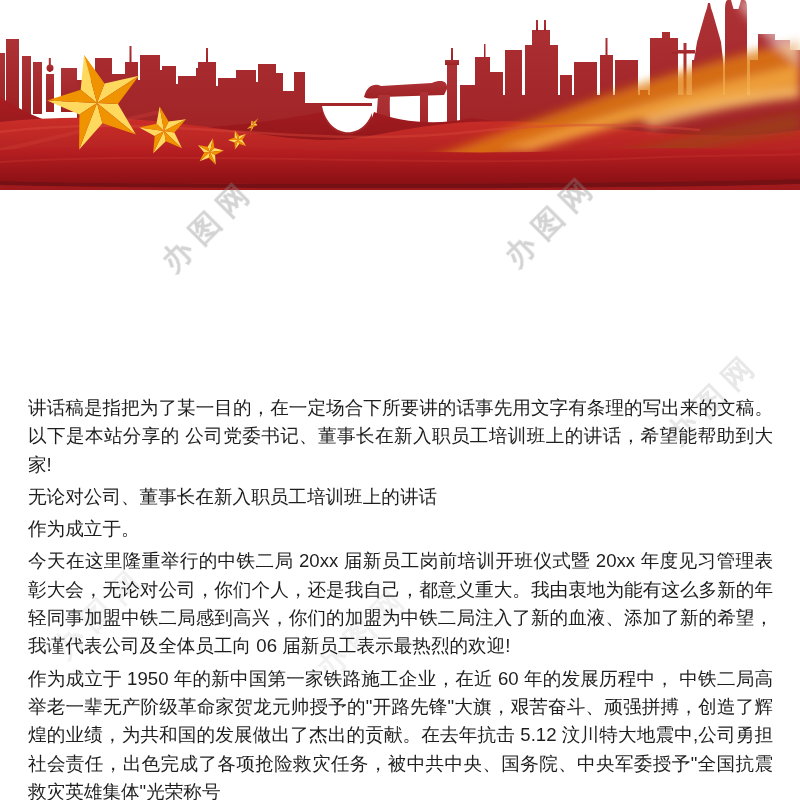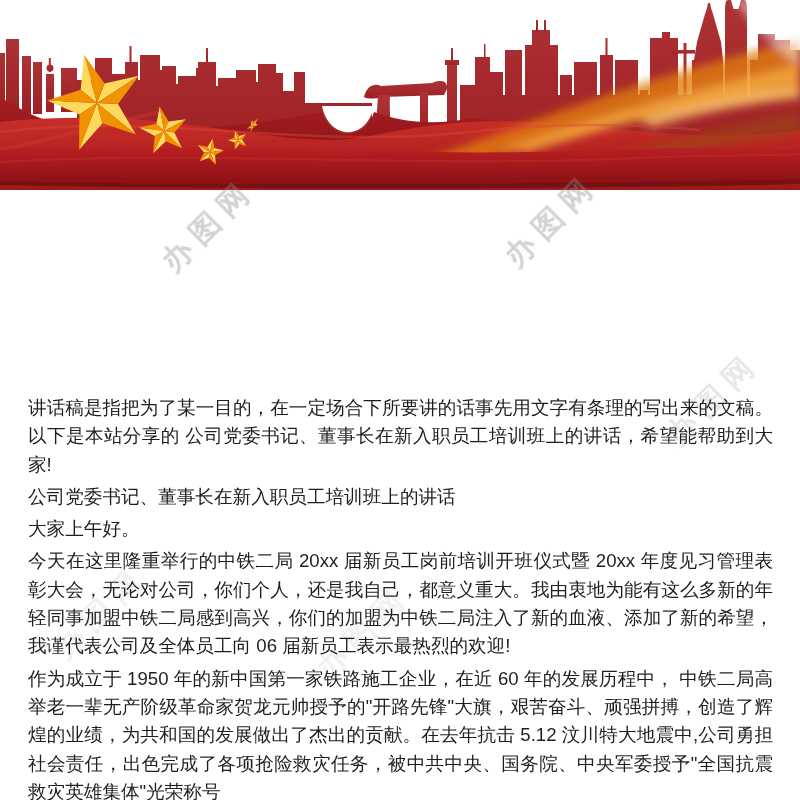--- a/index.html
+++ b/index.html
@@ -120,19 +120,19 @@
   </div>
 
   <div class="watermark wm1">办图网</div>
   <div class="watermark wm2">办图网</div>
   <div class="watermark wm3">办图网</div>
   <div class="watermark wm4">办图网</div>
   <div class="watermark wm5">办图网</div>
 
   <main class="content">
     <p>讲话稿是指把为了某一目的，在一定场合下所要讲的话事先用文字有条理的写出来的文稿。以下是本站分享的 公司党委书记、董事长在新入职员工培训班上的讲话，希望能帮助到大家!</p>
-    <p>公司党委书记、董事长在新入职员工培训班上的讲话</p>
-    <p>大家上午好。</p>
+    <p>无论对公司、董事长在新入职员工培训班上的讲话</p>
+    <p>作为成立于。</p>
     <p>今天在这里隆重举行的中铁二局 20xx 届新员工岗前培训开班仪式暨 20xx 年度见习管理表彰大会，无论对公司，你们个人，还是我自己，都意义重大。我由衷地为能有这么多新的年轻同事加盟中铁二局感到高兴，你们的加盟为中铁二局注入了新的血液、添加了新的希望，我谨代表公司及全体员工向 06 届新员工表示最热烈的欢迎!</p>
     <p>作为成立于 1950 年的新中国第一家铁路施工企业，在近 60 年的发展历程中， 中铁二局高举老一辈无产阶级革命家贺龙元帅授予的"开路先锋"大旗，艰苦奋斗、顽强拼搏，创造了辉煌的业绩，为共和国的发展做出了杰出的贡献。在去年抗击 5.12 汶川特大地震中,公司勇担社会责任，出色完成了各项抢险救灾任务，被中共中央、国务院、中央军委授予"全国抗震救灾英雄集体"光荣称号</p>
   </main>
 
 </div>
 
 </body></html>

